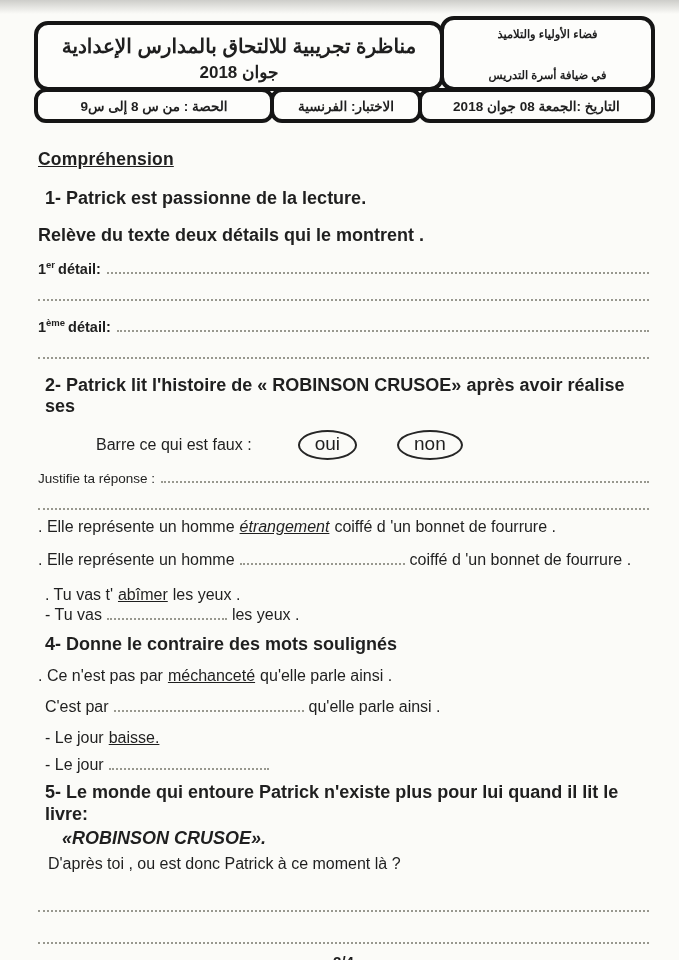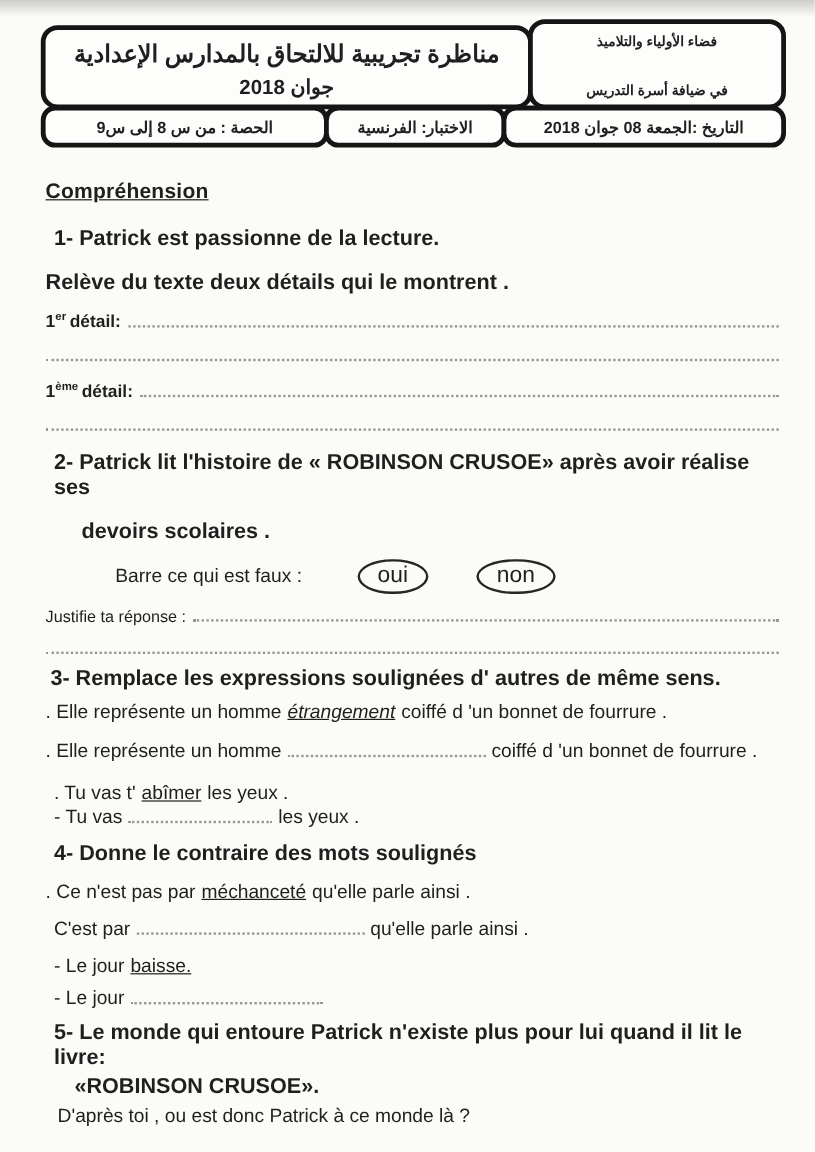--- a/index.html
+++ b/index.html
@@ -101,21 +101,21 @@
     display: inline-block;
     border: 2.5px solid #262626;
     border-radius: 50%;
     padding: 1px 15px 3px;
     font-size: 19px; font-weight: 400;
     line-height: 1.15;
   }
   .oval-oui { margin-left: 46px; }
   .oval-non { margin-left: 40px; }
 
-  .q5-title2 { margin-left: 24px; }
+  .q5-title2 { margin-left: 24px; font-style: italic; }
   .page-num { text-align: center; font-weight: 700; font-size: 15px; }
 
   
   .mt-q1s  { margin-top: 18px; }
   .mt-q1i  { margin-top: 15px; }
   .mt-d1   { margin-top: 13px; }
   .mt-l1   { margin-top: 22px; }
   .mt-d2   { margin-top: 16px; }
   .mt-l2   { margin-top: 22px; }
   .mt-q2a  { margin-top: 16px; }
@@ -176,35 +176,33 @@
     </div>
     <div class="hline mt-l1"></div>
 
     <div class="row ind2 mt-d2">
       <span class="lbl"><span>1</span><sup>ème</sup><span>détail:</span></span>
       <span class="fill"></span>
     </div>
     <div class="hline mt-l2"></div>
 
     <p class="b ind1 mt-q2a">2- Patrick lit l'histoire de « ROBINSON CRUSOE» après avoir réalise ses</p>
-    <p class="b ind3 mt-q2b">devoirs scolaires .</p>
 
     <div class="row ind4 mt-opts">
       <span class="r">Barre ce qui est faux :</span>
       <span class="oval oval-oui">oui</span>
       <span class="oval oval-non">non</span>
     </div>
 
     <div class="row ind2 mt-just">
       <span class="r" style="font-size:13.5px">Justifie ta réponse :</span>
       <span class="fill"></span>
     </div>
     <div class="hline mt-l3"></div>
 
-    <p class="b mt-q3t" style="margin-left:4px">3- Remplace les expressions soulignées d' autres de même sens.</p>
 
     <p class="r mt-q3a"><span>. Elle représente un homme</span><span class="ul it">étrangement</span><span>coiffé d 'un bonnet de fourrure .</span></p>
 
     <p class="r mt-q3b"><span>. Elle représente un homme</span><span class="blank w165"></span><span>coiffé d 'un bonnet de fourrure .</span></p>
 
     <p class="r ind1 mt-q3c"><span>. Tu vas t'</span><span class="ul">abîmer</span><span>les yeux .</span></p>
 
     <p class="r ind1 mt-q3d"><span>- Tu vas</span><span class="blank w120"></span><span>les yeux .</span></p>
 
     <p class="b mt-q4t" style="margin-left:7px">4- Donne le contraire des mots soulignés</p>
@@ -212,21 +210,21 @@
     <p class="r mt-q4a"><span>. Ce n'est pas par</span><span class="ul">méchanceté</span><span>qu'elle parle ainsi .</span></p>
 
     <p class="r ind1 mt-q4b"><span>C'est par</span><span class="blank w190"></span><span>qu'elle parle ainsi .</span></p>
 
     <p class="r ind1 mt-q4c"><span>- Le jour</span><span class="ul">baisse.</span></p>
 
     <p class="r ind1 mt-q4d"><span>- Le jour</span><span class="blank w160"></span></p>
 
     <p class="b ind1 mt-q5a">5- Le monde qui entoure Patrick n'existe plus pour lui quand il lit le livre:</p>
     <p class="b q5-title2 mt-q5b">«ROBINSON CRUSOE».</p>
-    <p class="r mt-q5c" style="margin-left:10px">D'après toi , ou est donc Patrick à ce monde là ?</p>
+    <p class="r mt-q5c" style="margin-left:10px">D'après toi , ou est donc Patrick à ce moment là ?</p>
 
     <div class="hline mt-l4"></div>
     <div class="hline mt-l5"></div>
 
     <p class="page-num mt-pg">2/4</p>
 
   </main>
 </div>
 
 </body></html>

